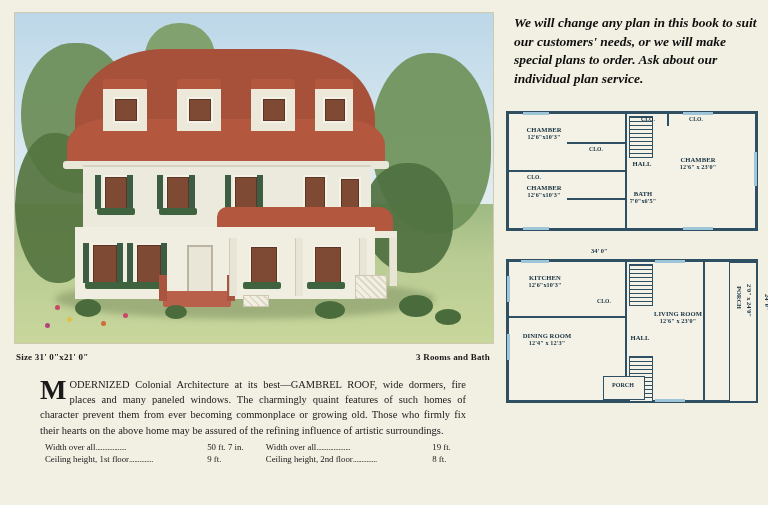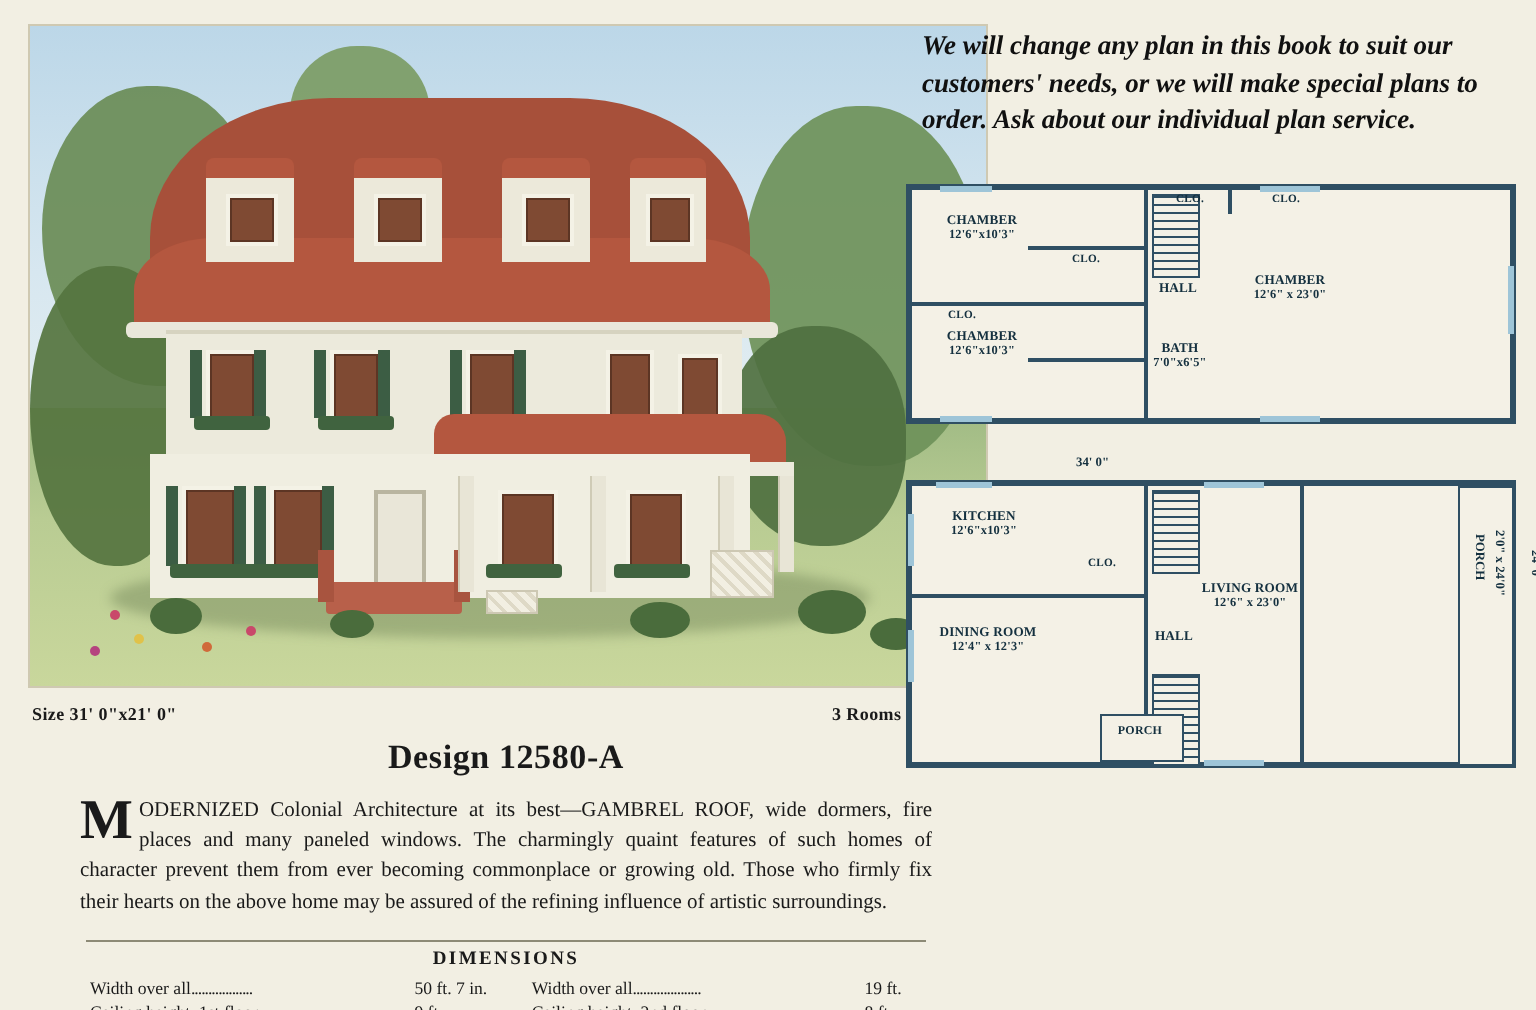--- a/index.html
+++ b/index.html
@@ -245,21 +245,21 @@
     padding: 1px 2px;
     white-space: nowrap;
   }
   .dot { letter-spacing: -.5px; }
 
   
   .right-col {
     position: absolute;
     right: 10px;
     top: 14px;
-    width: 305px;
+    width: 252px;
   }
   .note {
     font-family: "Liberation Serif", serif;
     font-style: italic;
     font-weight: bold;
     font-size: 13.5px;
     line-height: 1.38;
     color: #101010;
     padding-left: 8px;
   }
@@ -410,27 +410,25 @@
       <div class="flowers" style="left:30px; top:310px; background:#b5437f;"></div>
       <div class="flowers" style="left:86px; top:308px; background:#d06a3a;"></div>
       <div class="flowers" style="left:108px; top:300px; background:#c9486a;"></div>
     </div>
 
     <div class="cap-row">
       <div class="cap-size">Size 31' 0"x21' 0"</div>
       <div class="cap-rooms">3 Rooms and Bath</div>
     </div>
 
-    <div class="design-title">Design 12580-A</div>
 
     <div class="body-copy">
       <span class="dropcap">M</span><span>ODERNIZED Colonial Architecture at its best—GAMBREL ROOF, wide dormers, fire places and many paneled windows.  The charmingly quaint features of such homes of character prevent them from ever becoming commonplace or growing old.  Those who firmly fix their hearts on the above home may be assured of the refining influence of artistic surroundings.</span>
     </div>
 
-    <div class="dims-head">DIMENSIONS</div>
 
     <table class="dims-table">
       <tbody>
           <tr>
         <td><span>Width over all</span><span class="dot">..................</span></td>
         <td>50 ft. 7 in.</td>
         <td><span>Width over all</span><span class="dot">....................</span></td>
         <td>19 ft.</td>
       </tr>
       <tr>

